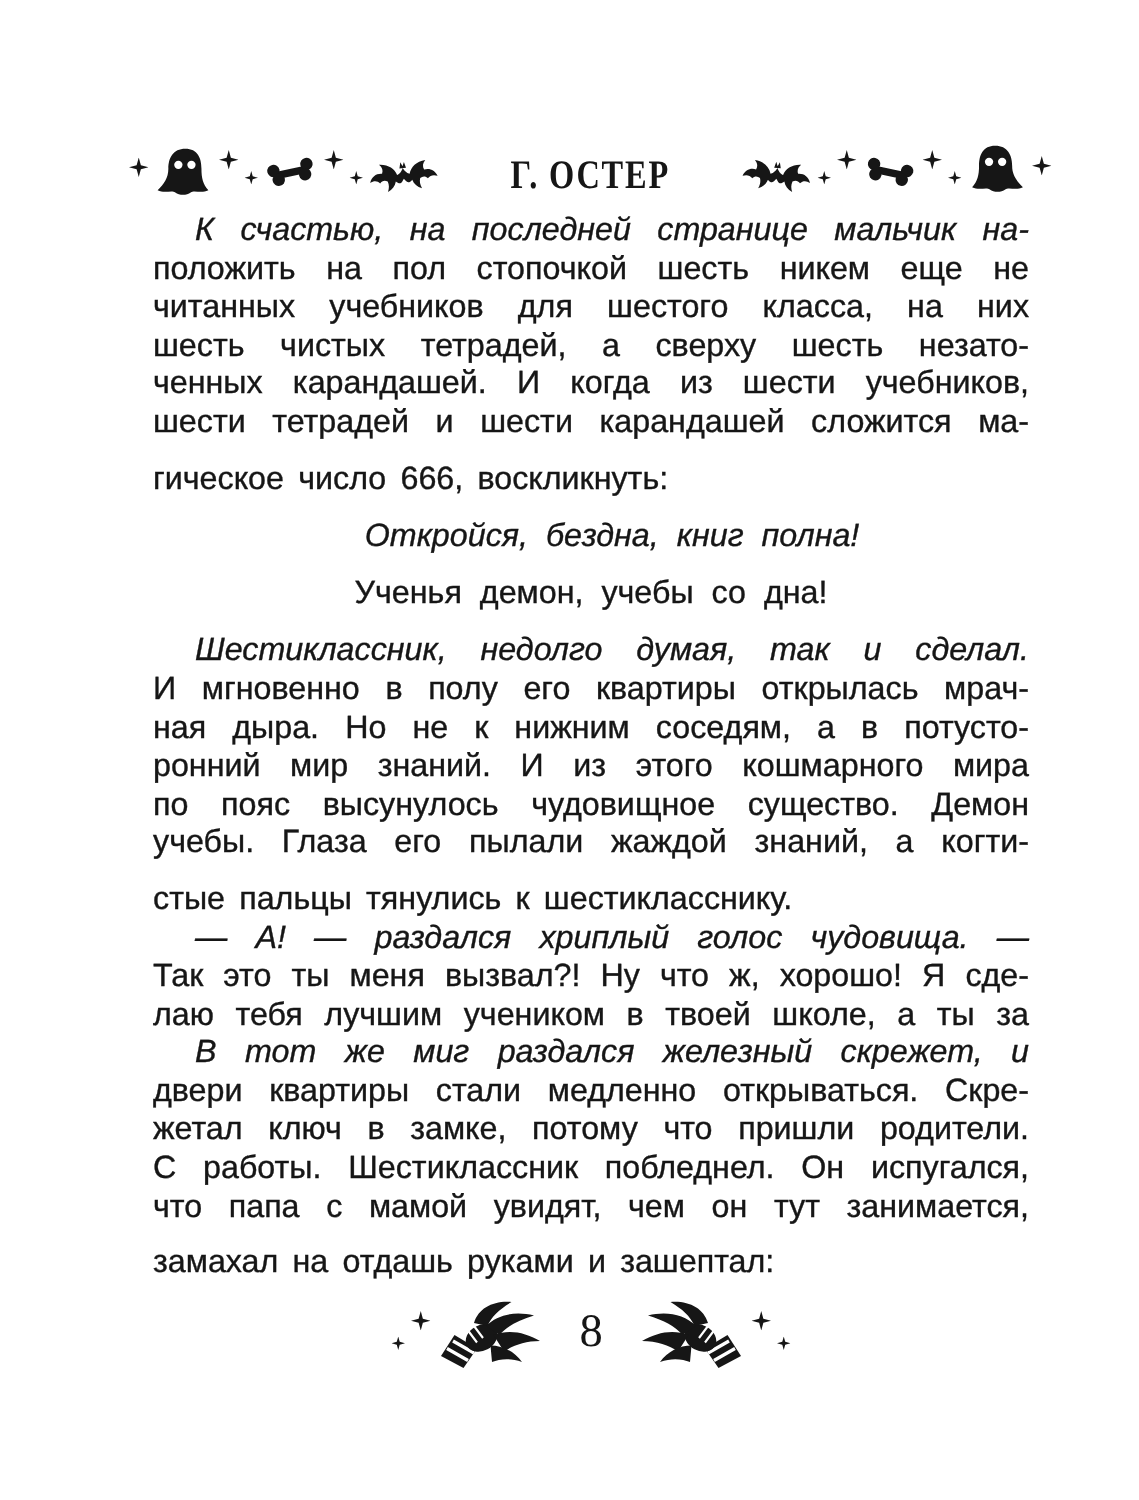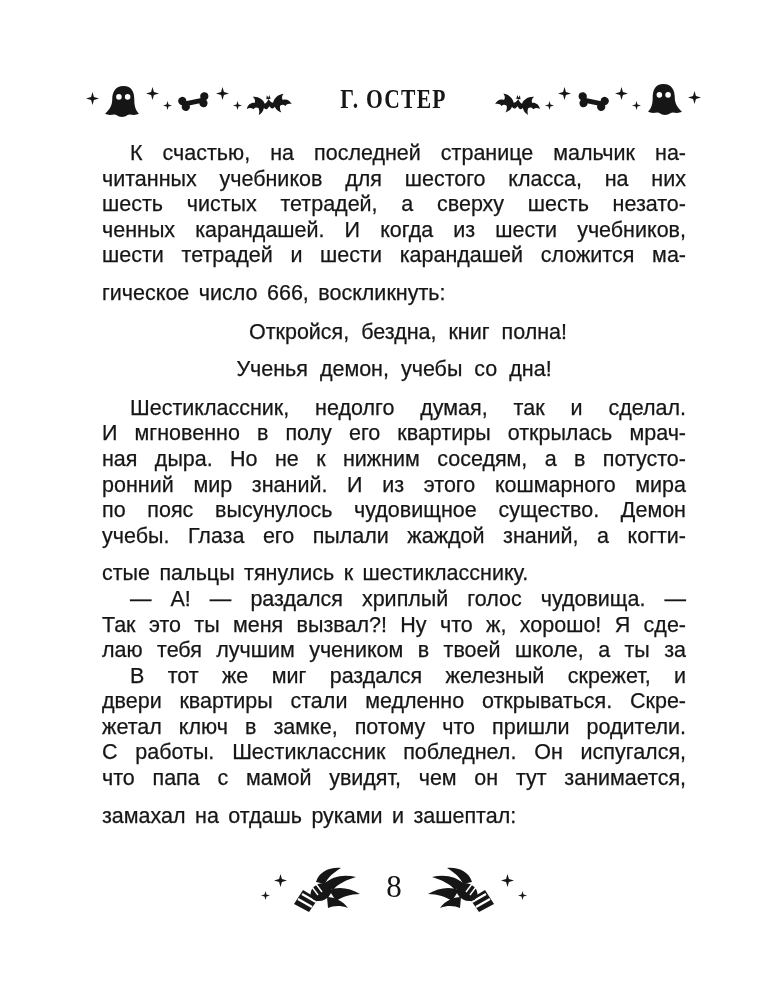--- a/index.html
+++ b/index.html
@@ -9,21 +9,21 @@
     background:var(--paper,#ffffff);
     color:var(--ink,#161616);
     font-family:"Liberation Sans", sans-serif;
     overflow:hidden;
   }
   .defs{position:absolute;width:0;height:0;overflow:hidden;}
 
   
   .page-header{
     position:absolute;top:84px;left:86px;right:58px;height:48px;
-    display:flex;align-items:flex-start;justify-content:space-between;
+    display:flex;align-items:flex-end;justify-content:space-between;
   }
   .running-title{
     font-family:"Liberation Serif", serif;
     font-weight:700;font-size:27px;letter-spacing:1.5px;
     transform:scaleX(.8);white-space:nowrap;
   }
 
   
   .orn-group{display:flex;align-items:center;gap:4px;}
   .orn{fill:var(--ink,#161616);flex:none;display:block;}
@@ -55,21 +55,21 @@
   .text-block{
     position:absolute;top:141px;left:102px;width:584px;
     font-size:21.5px;line-height:25.6px;
     -webkit-text-stroke:.25px currentColor;
   }
   .prose{margin:0;}
   .line{
     text-align:justify;text-align-last:justify;
     word-spacing:1px;
   }
-  .line.first{text-indent:28px;}
+  .line.first{text-indent:28px;font-style:italic;}
   .line.last{text-align:left;text-align-last:left;word-spacing:3.5px;margin-top:12px;}
   .verse{margin:13px 0;}
   .verse .line{text-align:right;text-align-last:center;word-spacing:6px;}
 
   
   .page-footer{
     position:absolute;left:102px;width:584px;top:864px;height:52px;
     display:flex;align-items:center;justify-content:center;gap:9px;
   }
   .page-number{
@@ -174,20 +174,21 @@
         </svg>
         <svg class="orn orn-sparkle-lg">
           <use href="#sym-sparkle"></use>
         </svg>
       </div>
   </header>
 
   <main class="text-block">
       <div class="prose">
         <div class="line first">К счастью, на последней странице мальчик на-</div>
+        <div class="line">положить на пол стопочкой шесть никем еще не</div>
         <div class="line">читанных учебников для шестого класса, на них</div>
         <div class="line">шесть чистых тетрадей, а сверху шесть незато-</div>
         <div class="line">ченных карандашей. И когда из шести учебников,</div>
         <div class="line">шести тетрадей и шести карандашей сложится ма-</div>
         <div class="line last">гическое число 666, воскликнуть:</div>
       </div>
       <div class="verse">
         <div class="line first">Откройся, бездна, книг полна!</div>
         <div class="line last">Ученья демон, учебы со дна!</div>
       </div>

